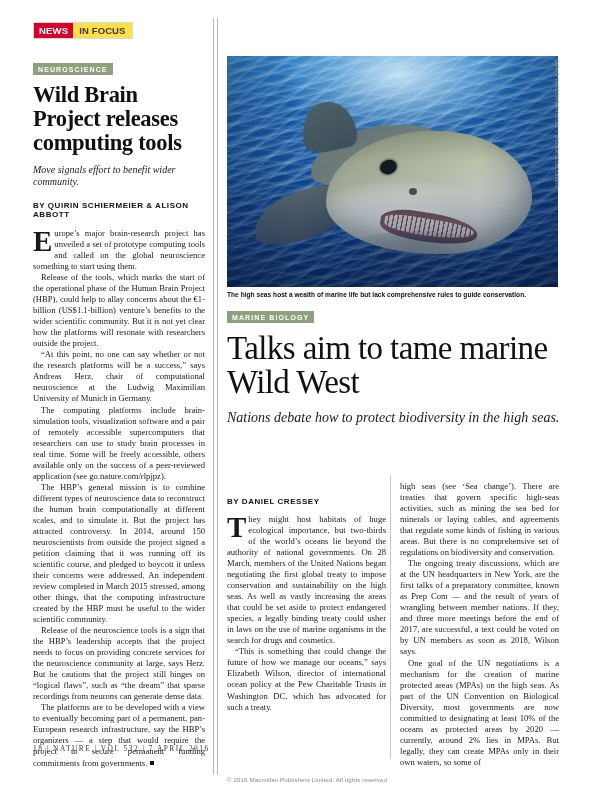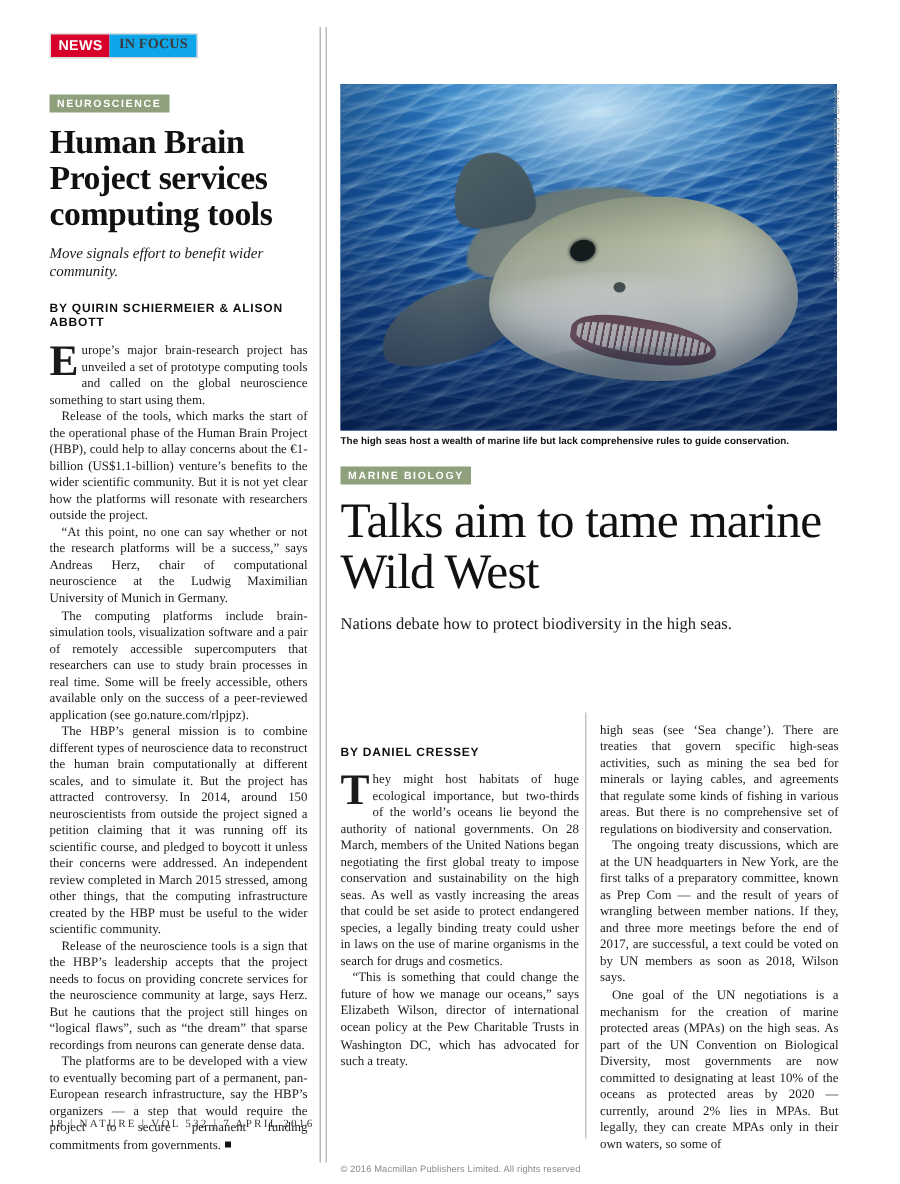--- a/index.html
+++ b/index.html
@@ -38,23 +38,23 @@
     font-family: "Liberation Sans", sans-serif;
     font-weight: bold;
     font-size: 9.5px;
     letter-spacing: 0.2px;
     padding: 0 5px;
     display: flex;
     align-items: center;
     line-height: 1;
   }
   .masthead .infocus {
-    background: #0ea5e9;
+    background: #fde047;
     color: #3a3a3a;
-    font-family: Liberation Serif, serif;
+    font-family: Liberation Sans, sans-serif;
     font-weight: bold;
     font-size: 9.5px;
     letter-spacing: 0.1px;
     padding: 0 6px;
     display: flex;
     align-items: center;
     line-height: 1;
   }
 
   
@@ -340,21 +340,22 @@
     font-family: "Liberation Serif", serif;
     font-weight: normal;
     font-size: 33px;
     line-height: 1.02;
     letter-spacing: -0.6px;
     margin: 8px 0 0 0;
     color: #111111;
   }
   .standfirst-2 {
     font-family: "Liberation Serif", serif;
-    font-size: 11px;
+    font-style: italic;
+    font-size: 14px;
     line-height: 1.2;
     margin: 11px 0 0 0;
     color: #1a1a1a;
   }
 
   .col {
     position: absolute;
     width: 159px;
   }
   .col-mid { left: 227px; top: 481px; }
@@ -387,21 +388,21 @@
 
   <div class="masthead">
     <span class="news">NEWS</span>
     <span class="infocus">IN FOCUS</span>
   </div>
 
   <div class="vrule vrule-main"></div>
 
   <div class="left-col">
     <span class="kicker">NEUROSCIENCE</span>
-    <h1 class="headline-1">Human Brain Project services computing tools</h1>
+    <h1 class="headline-1">Wild Brain Project releases computing tools</h1>
     <p class="standfirst-1">Move signals effort to benefit wider community.</p>
     <p class="byline">BY QUIRIN SCHIERMEIER &amp; ALISON ABBOTT</p>
   </div>
 
   <div class="left-body body-text">
     <p class="first dropcap">Europe’s major brain-research project has unveiled a set of prototype computing tools and called on the global neuroscience something to start using them.</p>
     <p>Release of the tools, which marks the start of the operational phase of the Human Brain Project (HBP), could help to allay concerns about the €1-billion (US$1.1-billion) venture’s benefits to the wider scientific community. But it is not yet clear how the platforms will resonate with researchers outside the project.</p>
     <p>“At this point, no one can say whether or not the research platforms will be a success,” says Andreas Herz, chair of computational neuroscience at the Ludwig Maximilian University of Munich in Germany.</p>
     <p>The computing platforms include brain-simulation tools, visualization software and a pair of remotely accessible supercomputers that researchers can use to study brain processes in real time. Some will be freely accessible, others available only on the success of a peer-reviewed application (see go.nature.com/rlpjpz).</p>
     <p>The HBP’s general mission is to combine different types of neuroscience data to reconstruct the human brain computationally at different scales, and to simulate it. But the project has attracted controversy. In 2014, around 150 neuroscientists from outside the project signed a petition claiming that it was running off its scientific course, and pledged to boycott it unless their concerns were addressed. An independent review completed in March 2015 stressed, among other things, that the computing infrastructure created by the HBP must be useful to the wider scientific community.</p>

